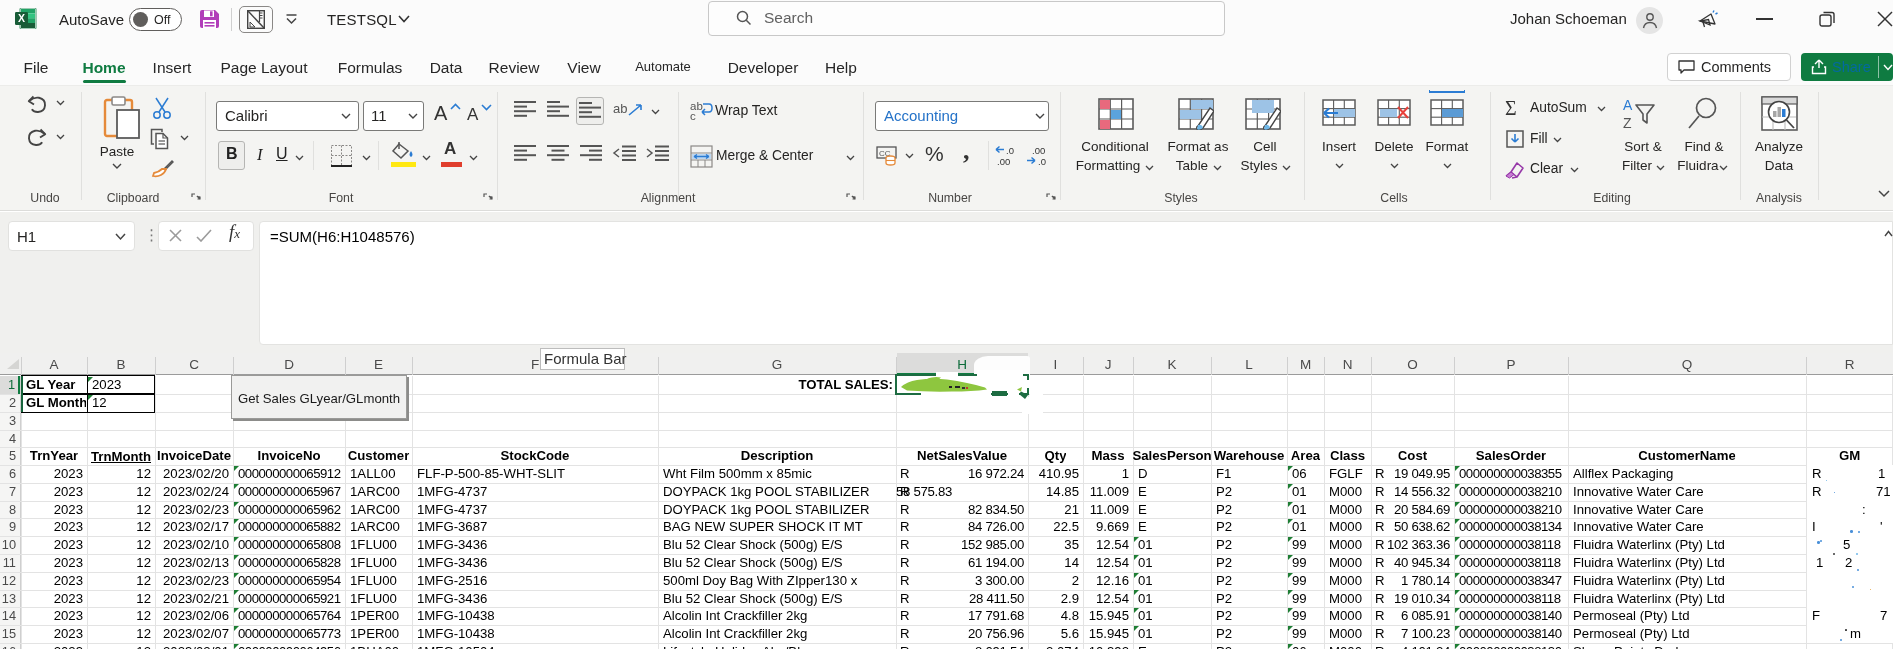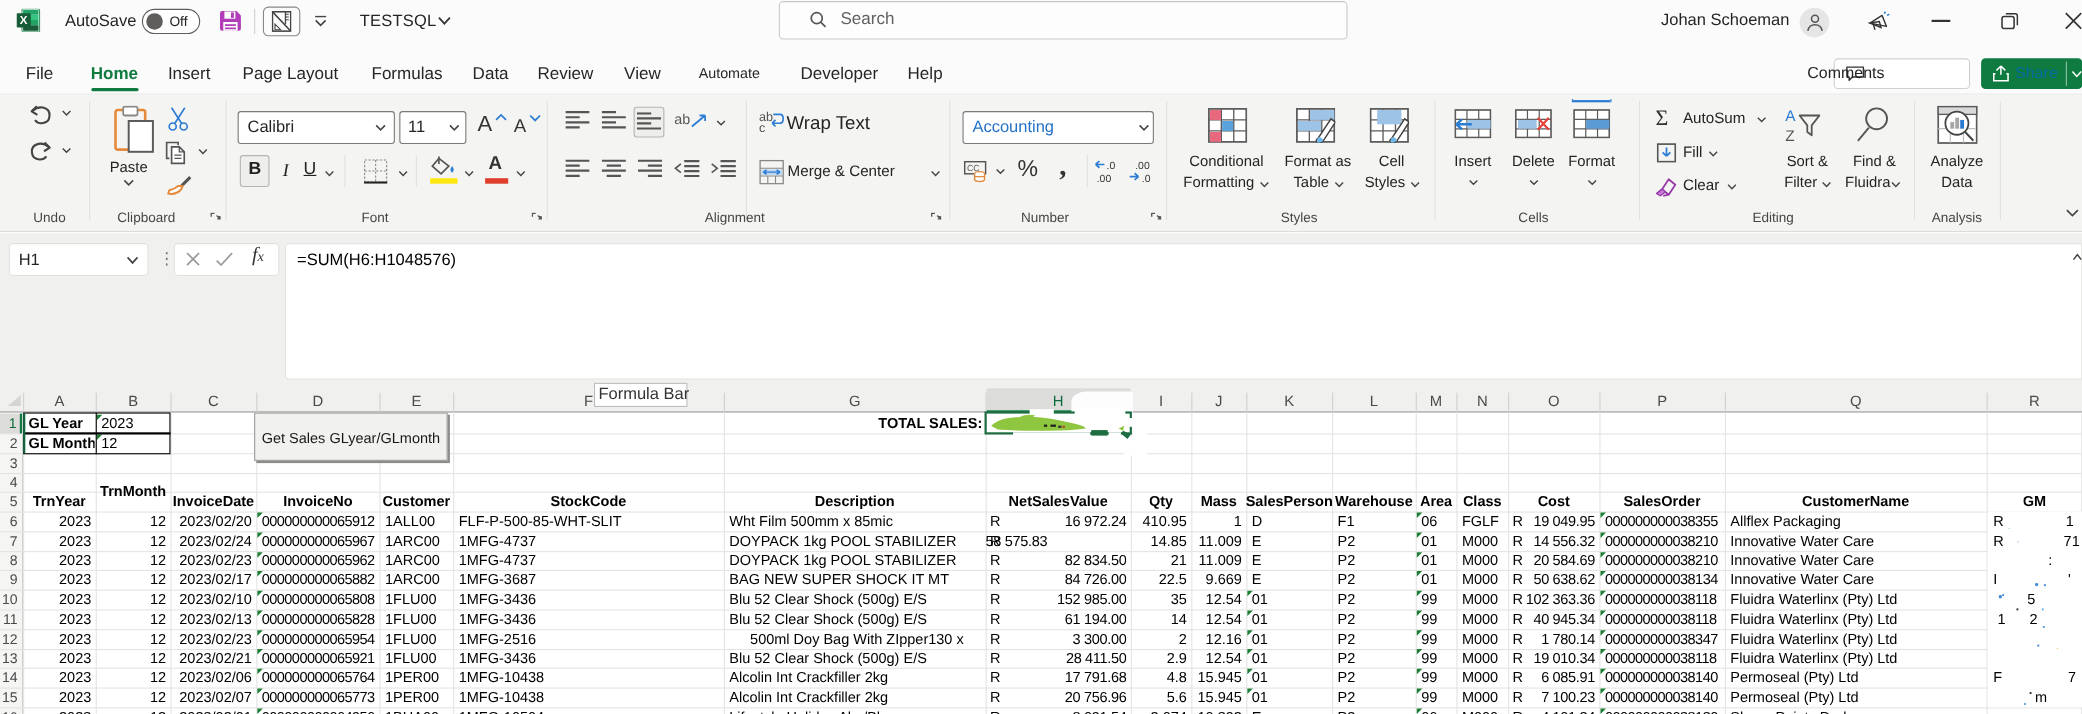--- a/index.html
+++ b/index.html
@@ -91,21 +91,21 @@
 <div class="ab" style="left:514px;top:58.5px;transform:translateX(-50%);font-size:15.5px;color:#262626;font-weight:normal">Review</div>
 <div class="ab" style="left:584px;top:58.5px;transform:translateX(-50%);font-size:15.5px;color:#262626;font-weight:normal">View</div>
 <div class="ab" style="left:663px;top:58.5px;transform:translateX(-50%);font-size:13px;color:#262626;font-weight:normal">Automate</div>
 <div class="ab" style="left:763px;top:58.5px;transform:translateX(-50%);font-size:15.5px;color:#262626;font-weight:normal">Developer</div>
 <div class="ab" style="left:841px;top:58.5px;transform:translateX(-50%);font-size:15.5px;color:#262626;font-weight:normal">Help</div>
 <div class="ab" style="left:83px;top:80px;width:43px;height:3px;background:#0f7b41;border-radius:2px"></div>
 <div class="ab" style="left:1667px;top:53px;width:124px;height:28px;border:1px solid #d1d1d1;border-radius:4px;background:#fff"></div>
 <svg class="ab" style="left:1678px;top:60px" width="17" height="15" viewBox="0 0 17 15">
 <path d="M1 1 L16 1 L16 10 L6 10 L3 13 L3 10 L1 10 Z" fill="none" stroke="#333" stroke-width="1.3" stroke-linejoin="round"></path>
   </svg>
-<div class="ab" style="left:1643px;top:59px;font-size:14.5px;color:#252423">Comments</div>
+<div class="ab" style="left:1701px;top:59px;font-size:14.5px;color:#252423">Comments</div>
 <div class="ab" style="left:1801px;top:53px;width:92px;height:28px;border-radius:4px;background:#0f7b41"></div>
 <svg class="ab" style="left:1811px;top:59px" width="16" height="16" viewBox="0 0 16 16">
 <path d="M8 1 L12 5 M8 1 L4 5 M8 1 L8 9" stroke="#fff" stroke-width="1.4" fill="none"></path>
 <path d="M3 8 L1.5 8 L1.5 14.5 L14.5 14.5 L14.5 8 L13 8" stroke="#fff" stroke-width="1.4" fill="none"></path>
   </svg>
 <div class="ab" style="left:1832px;top:59px;font-size:14.5px;color:#0369a1">Share</div>
 <div class="ab" style="left:1878px;top:56px;width:1px;height:22px;background:#ffffff88"></div>
 <svg class="ab" style="left:1883px;top:64px" width="10" height="7" viewBox="0 0 10 7">
     <path d="M1 1 L5 5.5 L9 1" fill="none" stroke="#fff" stroke-width="1.4"></path>
   </svg>
@@ -295,21 +295,21 @@
 <line x1="10" y1="6" x2="24" y2="6" stroke="#555" stroke-width="2"></line>
 <line x1="10" y1="10.5" x2="24" y2="10.5" stroke="#555" stroke-width="2"></line>
 <line x1="10" y1="15" x2="24" y2="15" stroke="#555" stroke-width="2"></line>
 <path d="M2 4 L7 8 L2 12" fill="none" stroke="#555" stroke-width="1.5"></path>
 </svg>
 <svg class="ab" style="left:690px;top:100px" width="23" height="20" viewBox="0 0 23 20">
 <text x="0" y="10" font-size="11.5" fill="#555" font-family="Liberation Sans">ab</text>
 <text x="0" y="20" font-size="11.5" fill="#555" font-family="Liberation Sans">c</text>
 <path d="M13 4 L19 4 Q22 4 22 8 Q22 12 19 12 L12 12 M12 12 L15 9 M12 12 L15 15" stroke="#2b7cd3" stroke-width="1.5" fill="none"></path>
 </svg>
-<div class="ab" style="left:715px;top:102px;font-size:17px;color:#252423">Wrap Text</div>
+<div class="ab" style="left:715px;top:102px;font-size:14px;color:#252423">Wrap Text</div>
 <svg class="ab" style="left:690px;top:145px" width="23" height="23" viewBox="0 0 23 23">
 <rect x="1" y="1" width="21" height="21" fill="none" stroke="#8a8886" stroke-width="1.2"></rect>
 <line x1="1" y1="8" x2="22" y2="8" stroke="#8a8886" stroke-width="1"></line>
 <line x1="1" y1="15" x2="22" y2="15" stroke="#8a8886" stroke-width="1"></line>
 <line x1="8" y1="15" x2="8" y2="22" stroke="#8a8886" stroke-width="1"></line>
 <line x1="15" y1="15" x2="15" y2="22" stroke="#8a8886" stroke-width="1"></line>
 <rect x="2" y="9" width="19" height="5" fill="#bdd7f1"></rect>
 <path d="M4 11.5 L19 11.5 M4 11.5 L7 9.5 M4 11.5 L7 13.5 M19 11.5 L16 9.5 M19 11.5 L16 13.5" stroke="#2b7cd3" stroke-width="1.3" fill="none"></path>
 </svg>
 <div class="ab" style="left:716px;top:148px;font-size:13.8px;color:#252423">Merge &amp; Center</div>
@@ -607,21 +607,21 @@
 <div class="tri" style="left:88px;top:377.0px"></div>
 <div class="cell" style="left:26px;top:394.0px;width:60px;text-align:left;font-weight:bold;">GL Month</div>
 <div class="cell" style="left:92px;top:394.0px;width:62px;text-align:left;">12</div>
 <div class="tri" style="left:88px;top:394.8px"></div>
 <div class="ab" style="left:21px;top:375.0px;width:134px;height:37.6px;border:1.4px solid #000"></div>
 <div class="ab" style="left:87px;top:375.0px;width:1.2px;height:37.6px;background:#000"></div>
 <div class="ab" style="left:21px;top:393.3px;width:134px;height:1.3px;background:#000"></div>
 <div class="ab" style="left:21px;top:376.2px;width:2px;height:35.6px;background:#17643c"></div>
 <div class="cell b" style="left:658px;top:376.2px;width:235px;text-align:right">TOTAL SALES:</div>
 <div class="cell" style="left:54.0px;top:447.3px;transform:translateX(-50%);font-weight:bold;">TrnYear</div>
-<div class="cell" style="left:121.0px;top:438px;transform:translateX(-50%);font-weight:bold;">TrnMonth</div>
+<div class="cell" style="left:121.0px;top:448px;transform:translateX(-50%);font-weight:bold;text-decoration:underline;">TrnMonth</div>
 <div class="cell" style="left:194.0px;top:447.3px;transform:translateX(-50%);font-weight:bold;">InvoiceDate</div>
 <div class="cell" style="left:289.0px;top:447.3px;transform:translateX(-50%);font-weight:bold;">InvoiceNo</div>
 <div class="cell" style="left:378.5px;top:447.3px;transform:translateX(-50%);font-weight:bold;">Customer</div>
 <div class="cell" style="left:535.0px;top:447.3px;transform:translateX(-50%);font-weight:bold;">StockCode</div>
 <div class="cell" style="left:777.0px;top:447.3px;transform:translateX(-50%);font-weight:bold;">Description</div>
 <div class="cell" style="left:962.0px;top:447.3px;transform:translateX(-50%);font-weight:bold;">NetSalesValue</div>
 <div class="cell" style="left:1055.5px;top:447.3px;transform:translateX(-50%);font-weight:bold;">Qty</div>
 <div class="cell" style="left:1108.0px;top:447.3px;transform:translateX(-50%);font-weight:bold;">Mass</div>
 <div class="cell" style="left:1172.0px;top:447.3px;transform:translateX(-50%);font-weight:bold;">SalesPerson</div>
 <div class="cell" style="left:1249.0px;top:447.3px;transform:translateX(-50%);font-weight:bold;">Warehouse</div>
@@ -765,21 +765,21 @@
 <div class="cell" style="left:1459px;top:554.0px;width:108px;text-align:left;letter-spacing:-0.5px;">000000000038118</div>
 <div class="tri" style="left:1455px;top:554.8px"></div>
 <div class="cell" style="left:1573px;top:554.0px;width:232px;text-align:left;">Fluidra Waterlinx (Pty) Ltd</div>
 <div class="cell" style="left:23px;top:571.8px;width:60px;text-align:right;">2023</div>
 <div class="cell" style="left:89px;top:571.8px;width:62px;text-align:right;">12</div>
 <div class="cell" style="left:157px;top:571.8px;width:72px;text-align:right;">2023/02/23</div>
 <div class="cell" style="left:238px;top:571.8px;width:106px;text-align:left;letter-spacing:-0.5px;">000000000065954</div>
 <div class="tri" style="left:234px;top:572.6px"></div>
 <div class="cell" style="left:350px;top:571.8px;width:61px;text-align:left;">1FLU00</div>
 <div class="cell" style="left:417px;top:571.8px;width:240px;text-align:left;">1MFG-2516</div>
-<div class="cell" style="left:663px;top:571.8px;width:232px;text-align:center;">500ml Doy Bag With ZIpper130 x</div>
+<div class="cell" style="left:663px;top:571.8px;width:232px;text-align:left;">500ml Doy Bag With ZIpper130 x</div>
 <div class="cell" style="left:900px;top:571.8px">R</div>
 <div class="cell" style="left:896px;top:571.8px;width:128px;text-align:right;letter-spacing:-0.3px">3 300.00</div>
 <div class="cell" style="left:1030px;top:571.8px;width:49px;text-align:right;">2</div>
 <div class="cell" style="left:1085px;top:571.8px;width:44px;text-align:right;">12.16</div>
 <div class="cell" style="left:1138px;top:571.8px;width:72px;text-align:left;">01</div>
 <div class="tri" style="left:1134px;top:572.6px"></div>
 <div class="cell" style="left:1216px;top:571.8px;width:70px;text-align:left;">P2</div>
 <div class="cell" style="left:1292px;top:571.8px;width:31px;text-align:left;">99</div>
 <div class="tri" style="left:1288px;top:572.6px"></div>
 <div class="cell" style="left:1329px;top:571.8px;width:41px;text-align:left;">M000</div>

